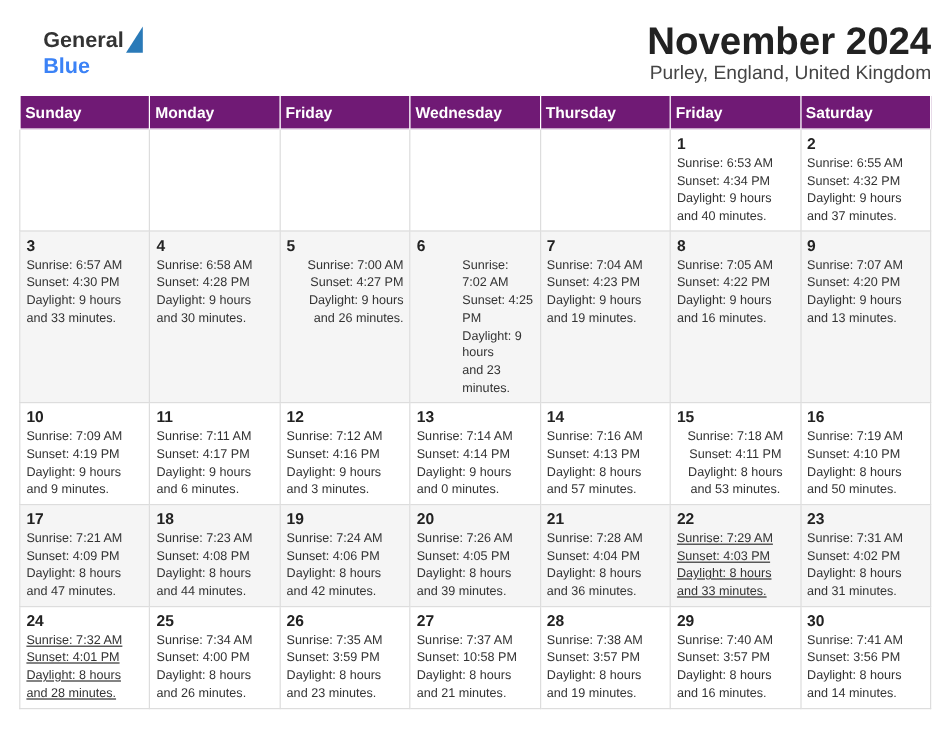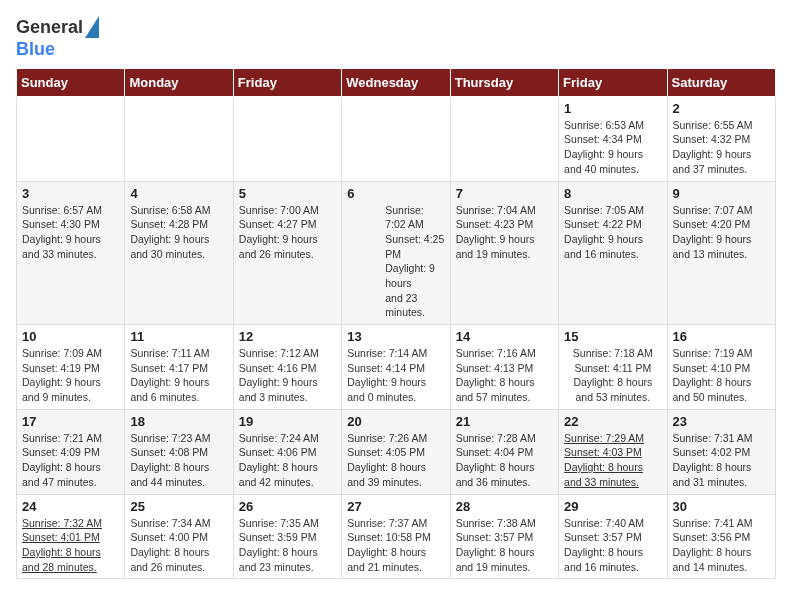--- a/index.html
+++ b/index.html
@@ -8,20 +8,21 @@
       background: #fff;
       width: 792px;
       min-height: 612px;
       padding: 16px;
     }
     .header-area {
       display: flex;
       justify-content: space-between;
       align-items: center;
       margin-bottom: 8px;
+      margin-left: 20px;
     }
     .logo {
       display: flex;
       align-items: center;
       gap: 4px;
     }
     .logo-text {
       font-size: 18px;
       font-weight: bold;
       line-height: 1.1;
@@ -47,21 +48,21 @@
     .location-subtitle {
       font-size: 16px;
       color: #444;
     }
     table {
       width: 100%;
       border-collapse: collapse;
       table-layout: fixed;
     }
     thead tr th {
-      background-color: #7f1d1d;
+      background-color: #701a75;
       color: #fff;
       font-size: 13px;
       font-weight: bold;
       padding: 6px 4px;
       text-align: left;
       border: 1px solid #fff;
     }
     tbody tr td {
       border: 1px solid #ddd;
       vertical-align: top;
@@ -95,20 +96,24 @@
 <div class="header-area">
   <div class="logo">
     <div style="display:flex;flex-direction:column;align-items:flex-start;">
       <div style="display:flex;align-items:center;">
         <span class="logo-text logo-general">General</span>
         <div class="logo-triangle"></div>
       </div>
       <span class="logo-text logo-blue">Blue</span>
     </div>
   </div>
+  <div class="title-area">
+    <div class="month-title">November 2024</div>
+    <div class="location-subtitle">Purley, England, United Kingdom</div>
+  </div>
 </div>
 
 <table>
   <thead>
     <tr>
     <th>Sunday</th>
         <th>Monday</th>
         <th>Friday</th>
         <th>Wednesday</th>
         <th>Thursday</th>
@@ -148,21 +153,21 @@
         </td>
         <td>
           <div class="day-number">4</div>
           <div class="day-info" style="white-space: pre-line;">Sunrise: 6:58 AM
 Sunset: 4:28 PM
 Daylight: 9 hours
 and 30 minutes.</div>
         </td>
         <td>
           <div class="day-number">5</div>
-          <div class="day-info" style="white-space: pre-line;">Sunrise: 7:00 AM
+          <div class="day-info" style="white-space: pre-line; text-align: right;">Sunrise: 7:00 AM
 Sunset: 4:27 PM
 Daylight: 9 hours
 and 26 minutes.</div>
         </td>
         <td>
           <div class="day-number">6</div>
           <div class="day-info" style="white-space: pre-line; margin-left: 38px;">Sunrise: 7:02 AM
 Sunset: 4:25 PM
 Daylight: 9 hours
 and 23 minutes.</div>

